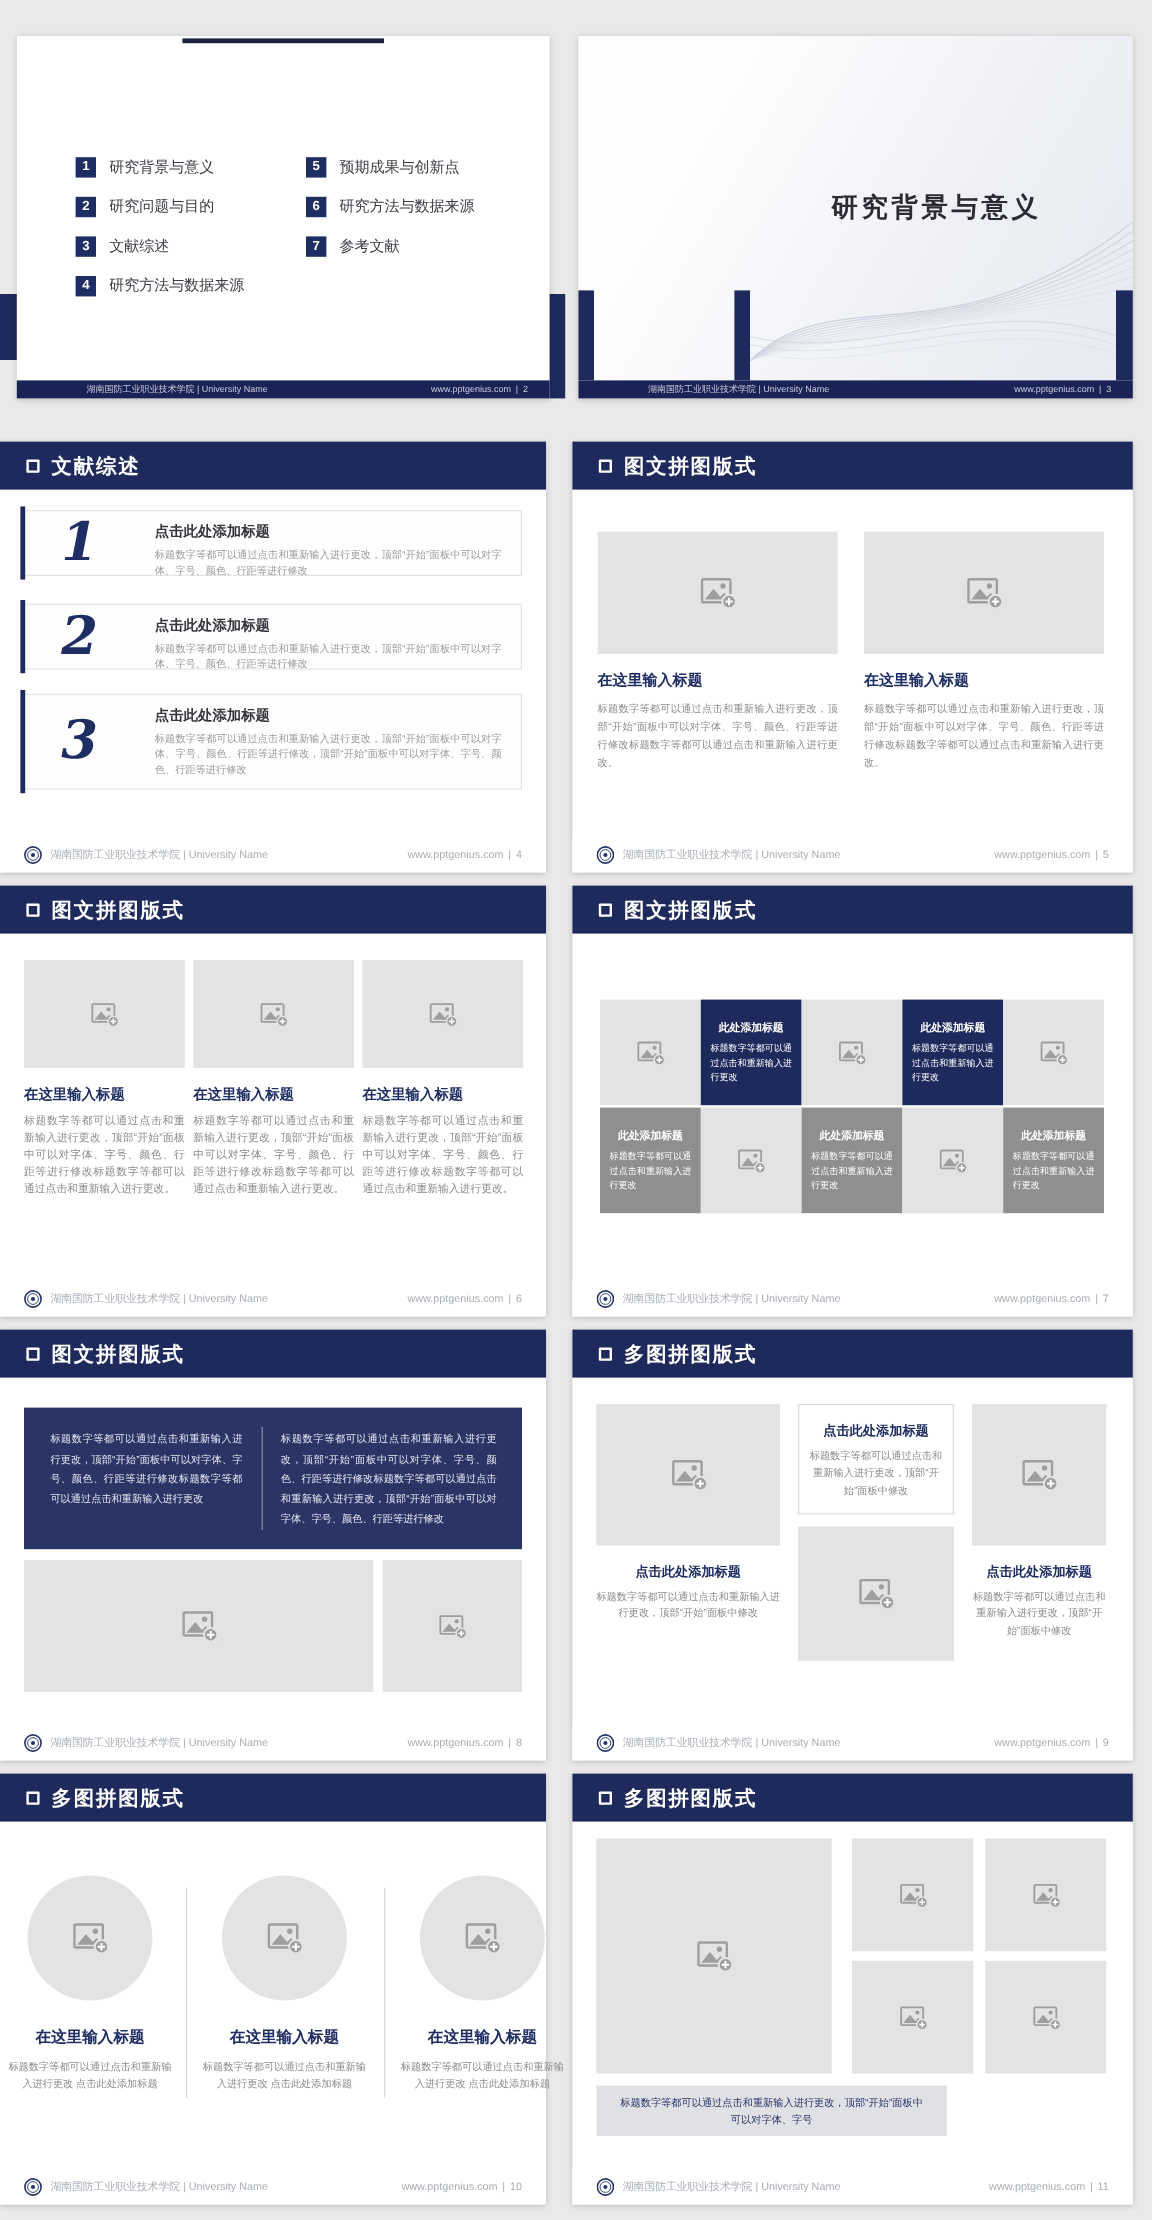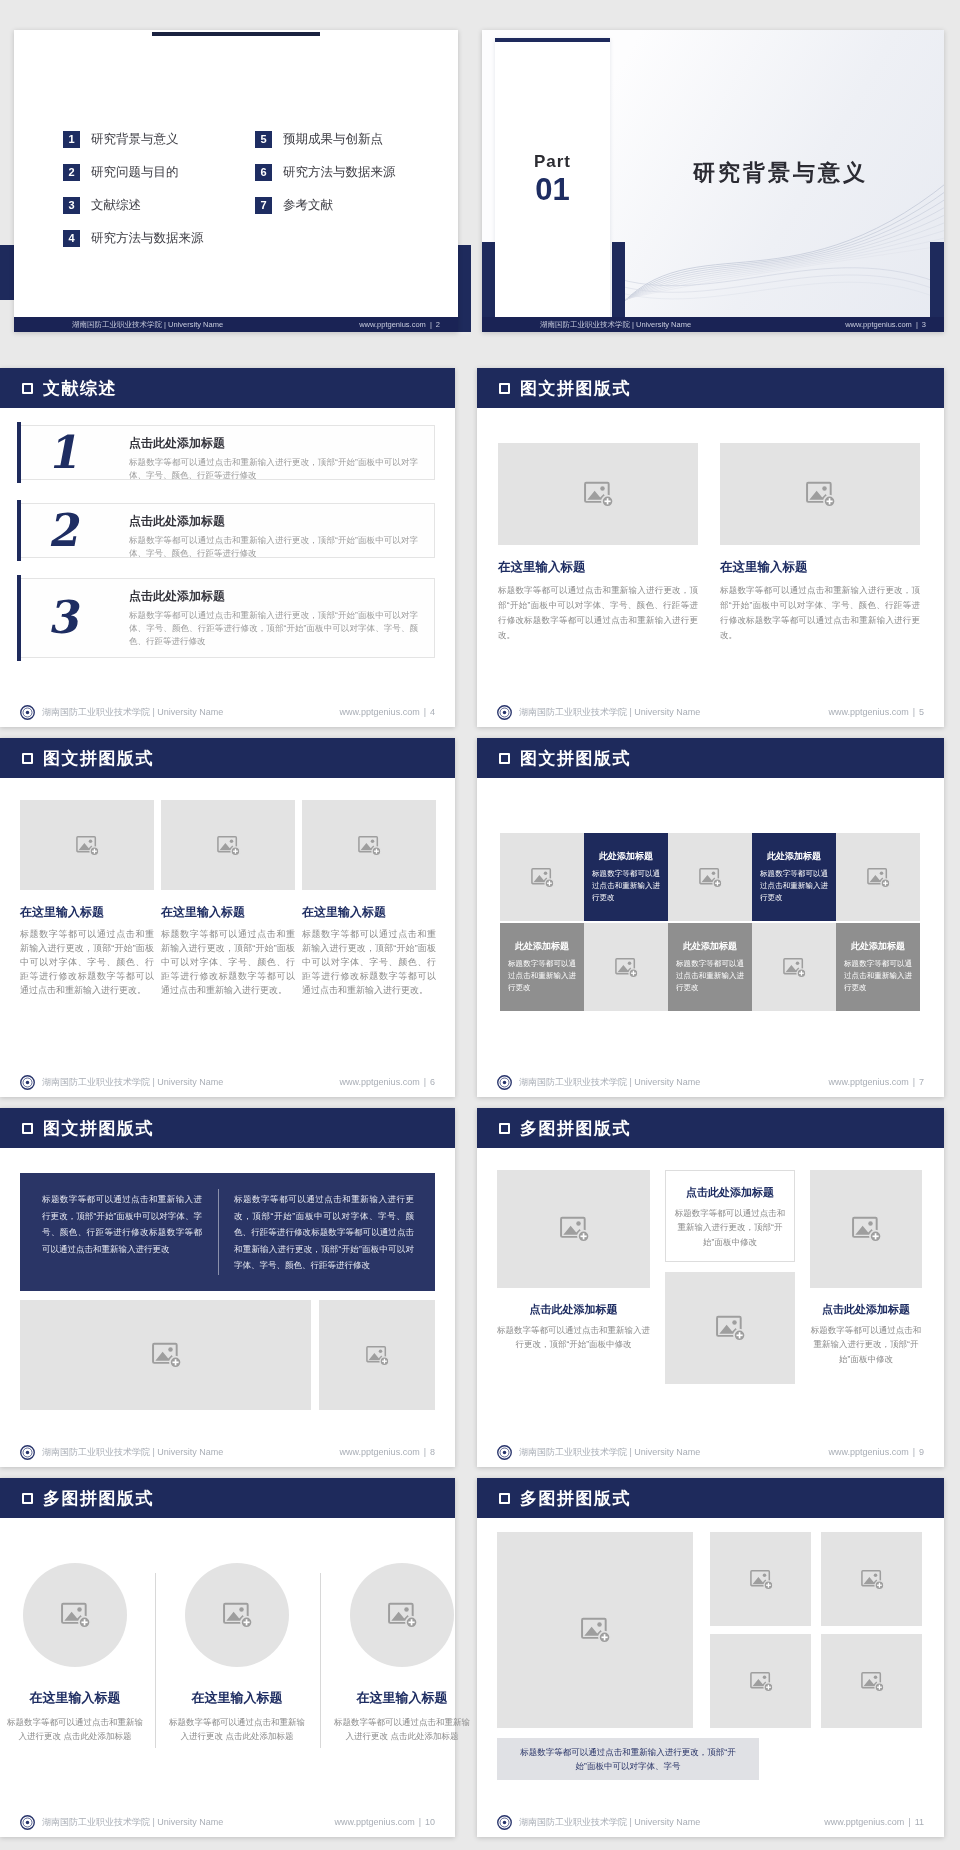--- a/index.html
+++ b/index.html
@@ -126,21 +126,21 @@
   .c9title { margin-top:22px; font-size:13px; font-weight:bold; color:#1e2d62; }
   .c9text { margin-top:8px; font-size:8.5px; color:#8b8b8b; line-height:1.65; }
   .vdiv { position:absolute; top:95px; height:175px; width:1px; background:#d8d8d8; }
   .vdiv.v1 { left:155px; } .vdiv.v2 { left:320px; }
 
   
   .bigph { position:absolute; left:20px; top:54px; width:196px; height:196px; }
   .gcell { position:absolute; width:101px; height:94px; }
   .gcell.g1 { left:233px; top:54px; } .gcell.g2 { left:344px; top:54px; }
   .gcell.g3 { left:233px; top:156px; } .gcell.g4 { left:344px; top:156px; }
-  .caption { position:absolute; left:20px; top:260px; width:262px; height:42px; background:#e0e1e5;
+  .caption { position:absolute; left:20px; top:260px; width:292px; height:42px; background:#e0e1e5;
              color:#273266; font-size:8.5px; line-height:1.7; display:flex; align-items:center;
              justify-content:center; text-align:center; padding:0 16px; }
 </style>
 </head>
 <body>
 
 <svg width="0" height="0" style="position:absolute">
   <defs>
     <symbol id="pic" viewBox="0 0 64 56">
       <rect x="9" y="8" width="42" height="34" rx="2" fill="none" stroke="#9e9e9e" stroke-width="3.5"></rect>
@@ -216,24 +216,20 @@
     <path d="M-5,130 C82,88 182,102 335,52" stroke="#d7dbe5" stroke-width="1" opacity=".55"></path>
     <path d="M-5,128 C84,96 184,96 335,60" stroke="#dadee7" stroke-width="1" opacity=".5"></path>
     <path d="M-5,126 C86,104 186,90 335,68" stroke="#dde0e9" stroke-width="1" opacity=".45"></path>
     <path d="M-15,95 C90,140 210,55 335,110" stroke="#ccd1de" stroke-width="1" opacity=".6"></path>
     <path d="M-15,102 C92,146 212,62 335,118" stroke="#d2d6e2" stroke-width="1" opacity=".5"></path>
     <path d="M-15,109 C94,152 214,69 335,126" stroke="#d8dce6" stroke-width="1" opacity=".4"></path>
   </svg>
   <div class="s2bar b1"></div>
   <div class="s2bar b2"></div>
   <div class="s2bar b3"></div>
-  <div class="part-card">
-    <div class="part-label">Part</div>
-    <div class="part-num">01</div>
-  </div>
   <div class="part-title">研究背景与意义</div>
   <div class="nfoot">
     <span>湖南国防工业职业技术学院 | University Name</span>
     <span class="fright">
         <span>www.pptgenius.com</span>
         <span>|</span>
         <span>3</span>
       </span>
   </div>
 </div>

